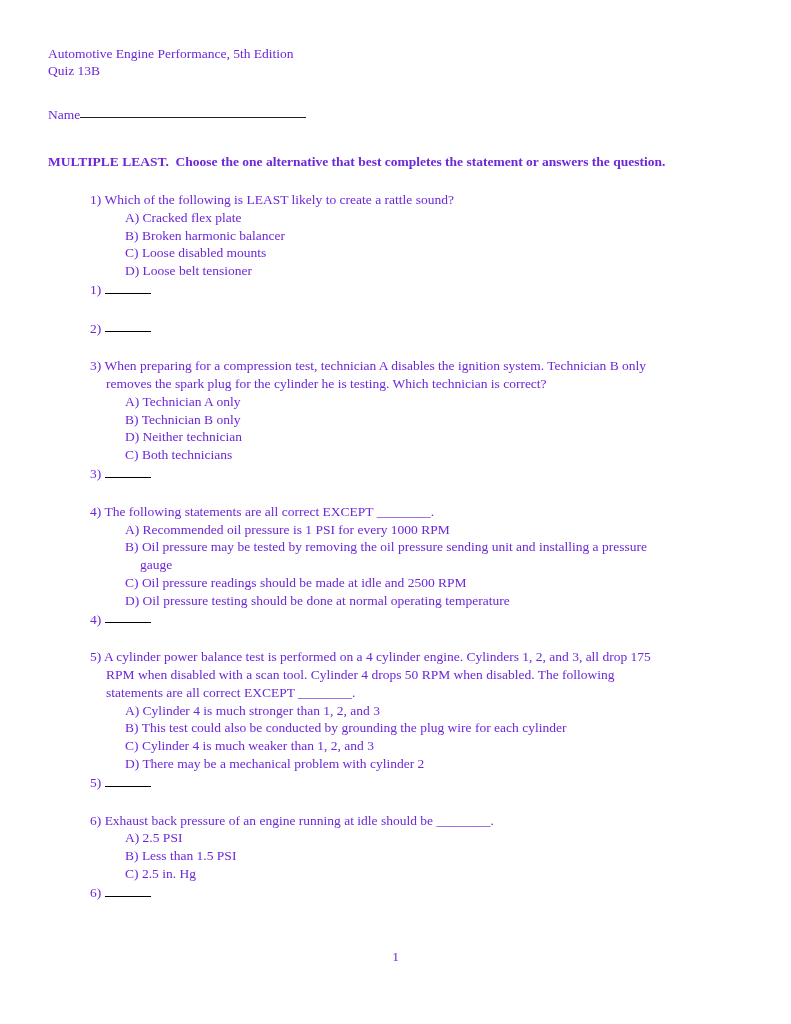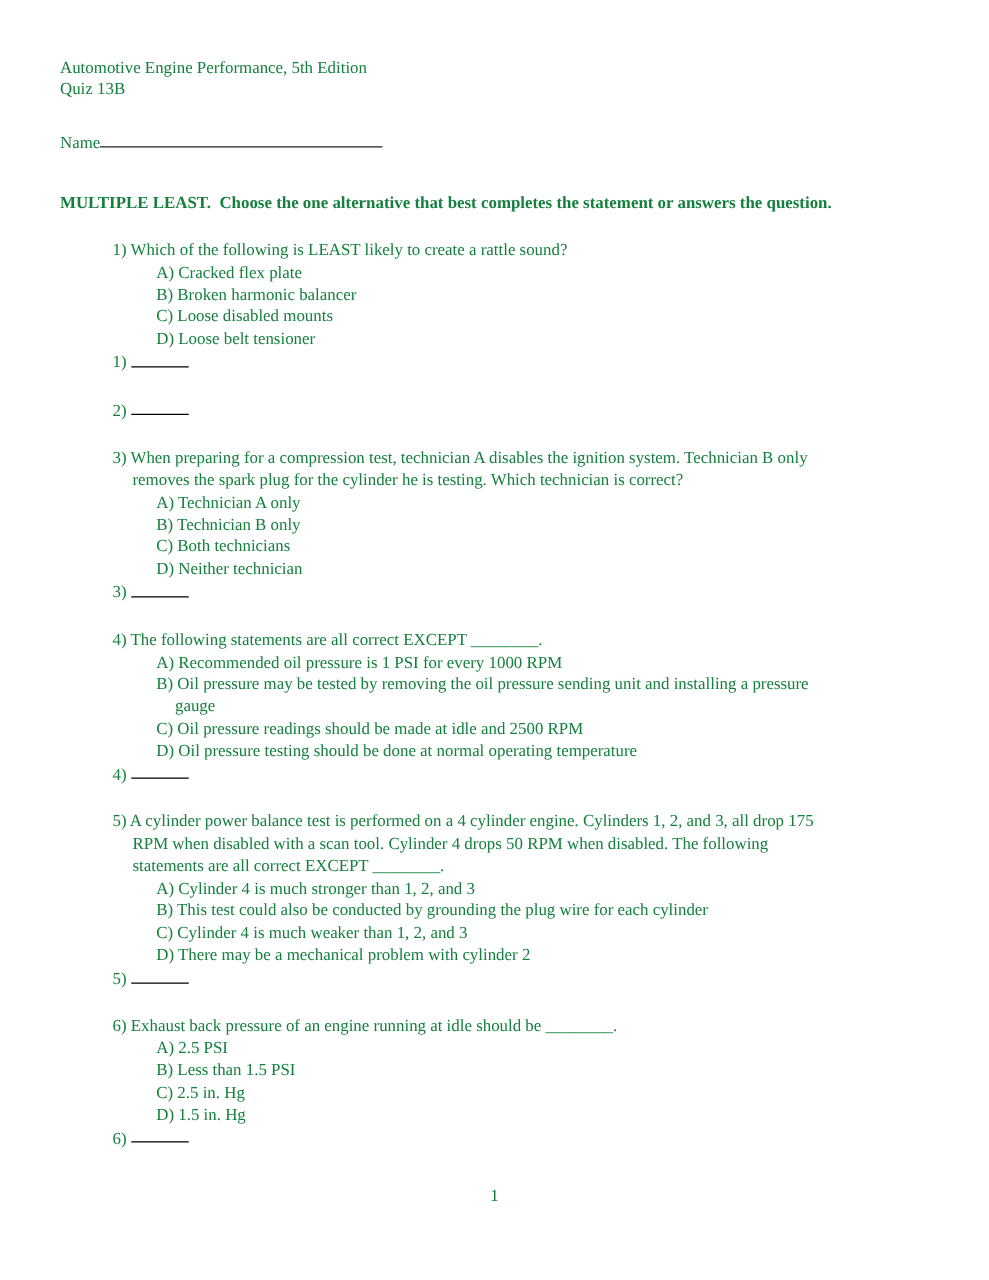--- a/index.html
+++ b/index.html
@@ -9,21 +9,21 @@
   }
   .page {
     position: relative;
     width: 791px;
     height: 1024px;
     box-sizing: border-box;
     background: #ffffff;
     font-family: "Liberation Serif", serif;
     font-size: 13.5px;
     line-height: 1.32;
-    color: #15803d;
+    color: #6d28d9;
     padding: 46px 46px 0 48px;
     overflow: hidden;
   }
   .doc-header { margin-bottom: 24px; }
   .doc-header div { line-height: 1.25; }
   .name-row { margin-bottom: 30px; }
   .name-blank {
     display: inline-block;
     width: 226px;
     border-bottom: 1px solid #222;
@@ -124,22 +124,22 @@
 
   <div class="question">
     <div class="q-main">
       <div class="q-line">
         <span>3)</span>
         <span>When preparing for a compression test, technician A disables the ignition system. Technician B only removes the spark plug for the cylinder he is testing. Which technician is correct?</span>
       </div>
       <div class="choices">
             <div class="choice">A) Technician A only</div>
             <div class="choice">B) Technician B only</div>
+            <div class="choice">D) Neither technician</div>
             <div class="choice">C) Both technicians</div>
-            <div class="choice">D) Neither technician</div>
           </div>
     </div>
     <div class="q-answer">
       <span>3)</span><span class="answer-blank"></span>
     </div>
   </div>
 
   <div class="question">
     <div class="q-main">
       <div class="q-line">
@@ -179,21 +179,20 @@
   <div class="question">
     <div class="q-main">
       <div class="q-line">
         <span>6)</span>
         <span>Exhaust back pressure of an engine running at idle should be ________.</span>
       </div>
       <div class="choices">
             <div class="choice">A) 2.5 PSI</div>
             <div class="choice">B) Less than 1.5 PSI</div>
             <div class="choice">C) 2.5 in. Hg</div>
-            <div class="choice">D) 1.5 in. Hg</div>
           </div>
     </div>
     <div class="q-answer">
       <span>6)</span><span class="answer-blank"></span>
     </div>
   </div>
 </div>
 
   <div class="page-number">1</div>
 

